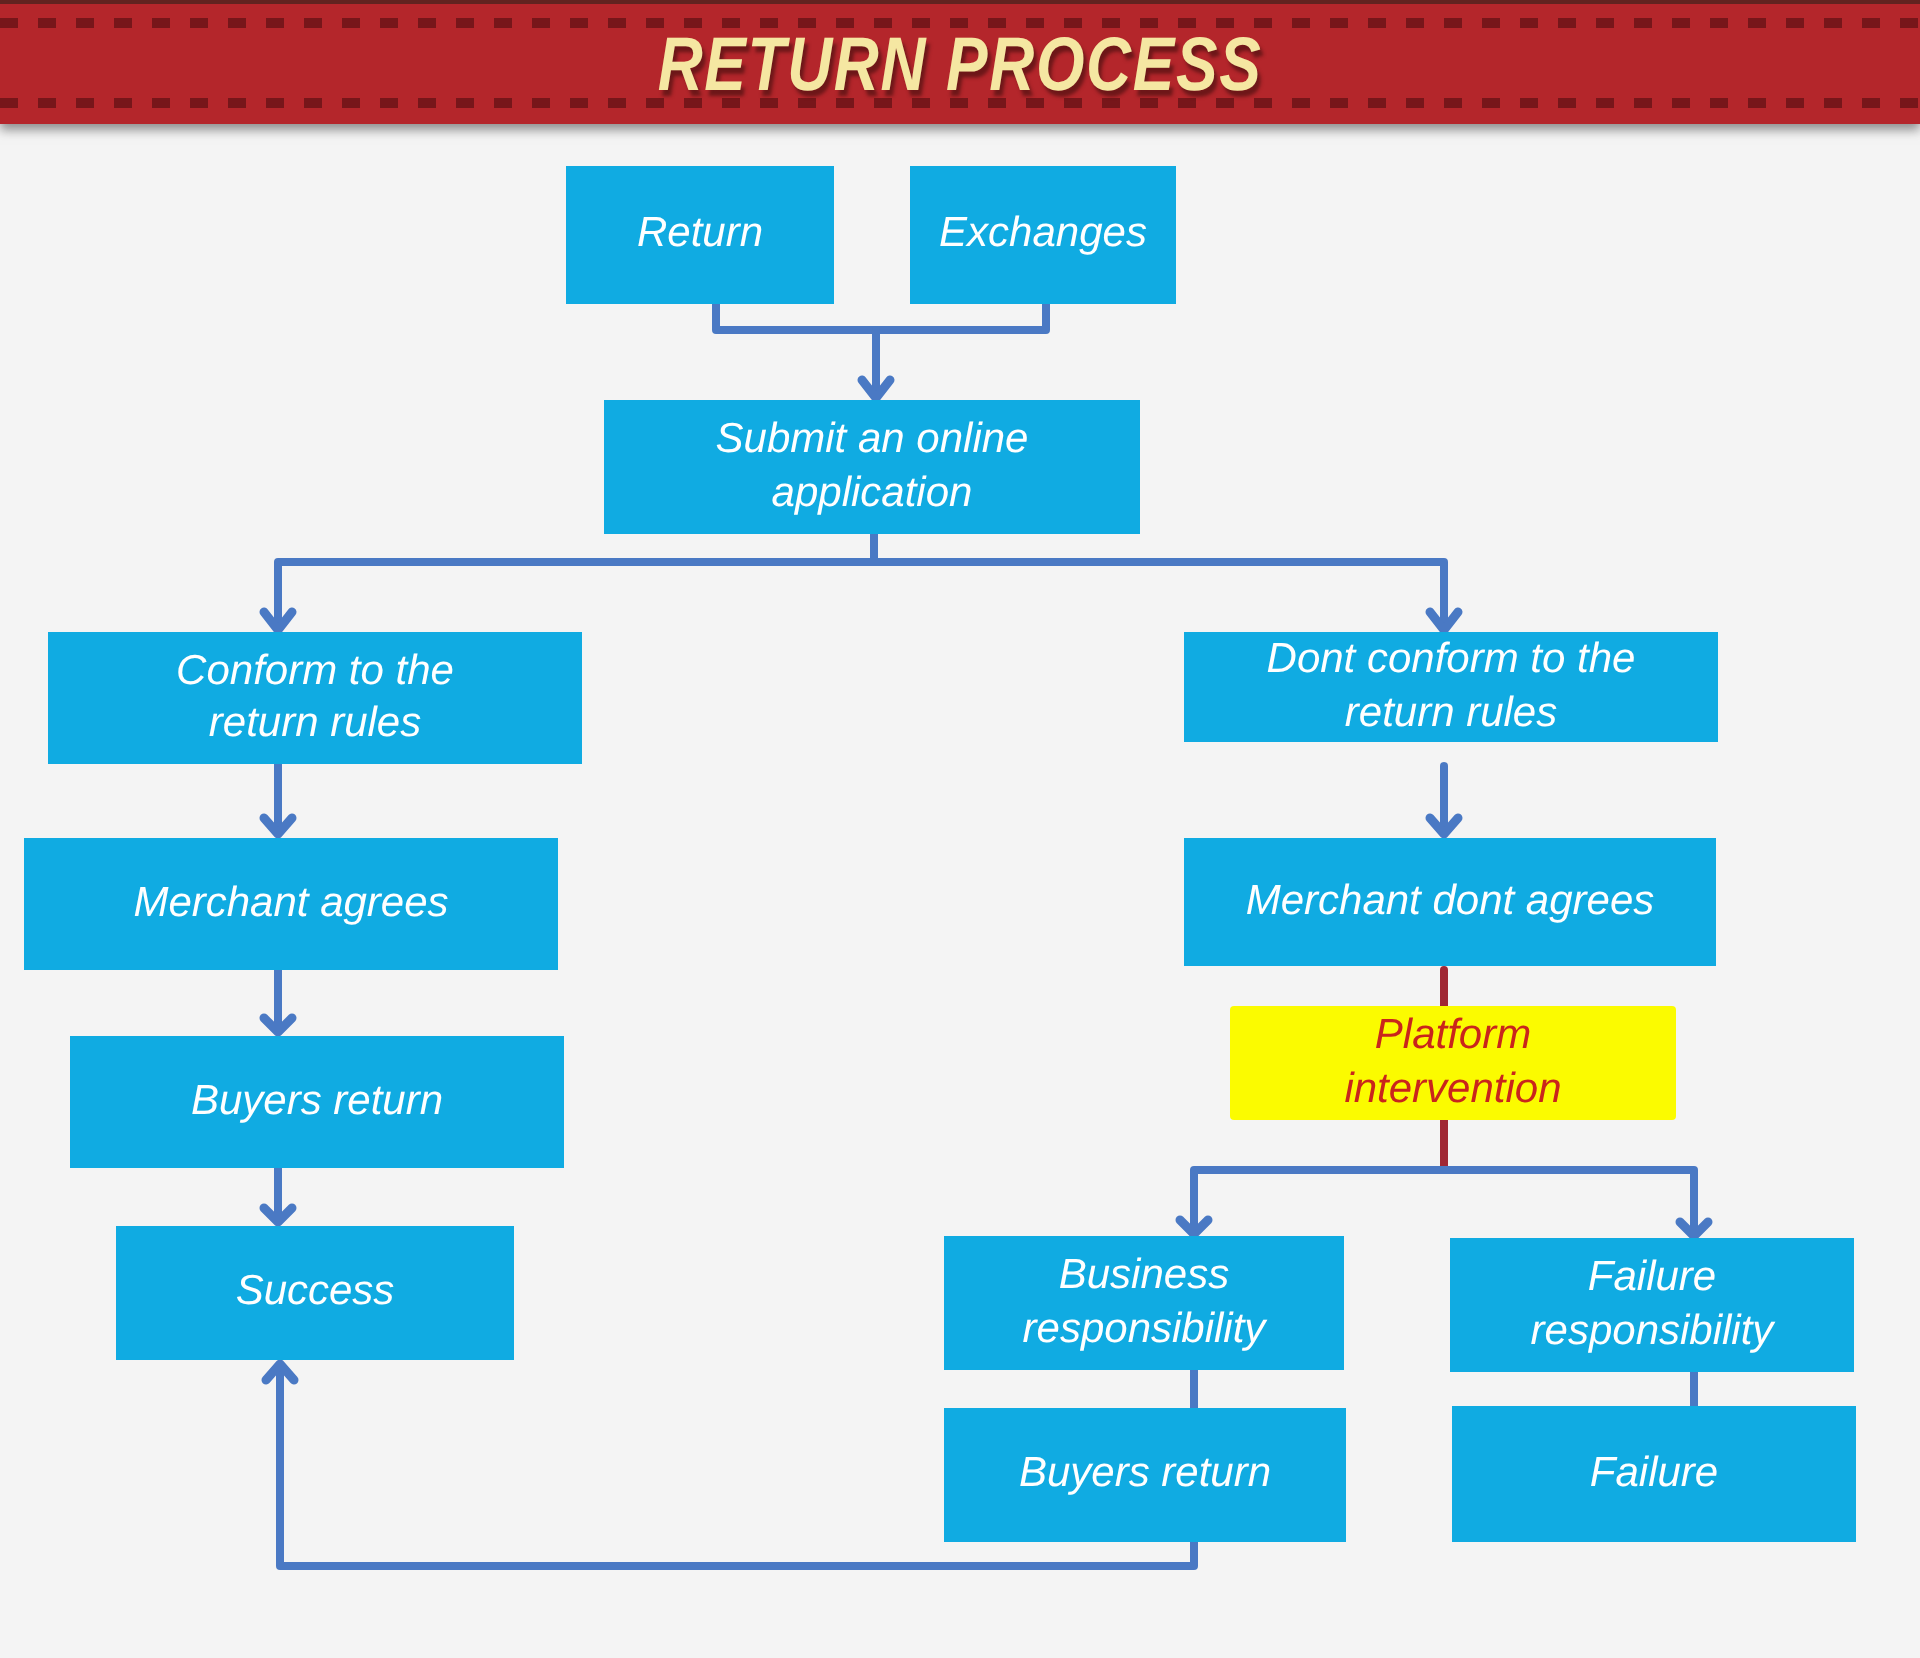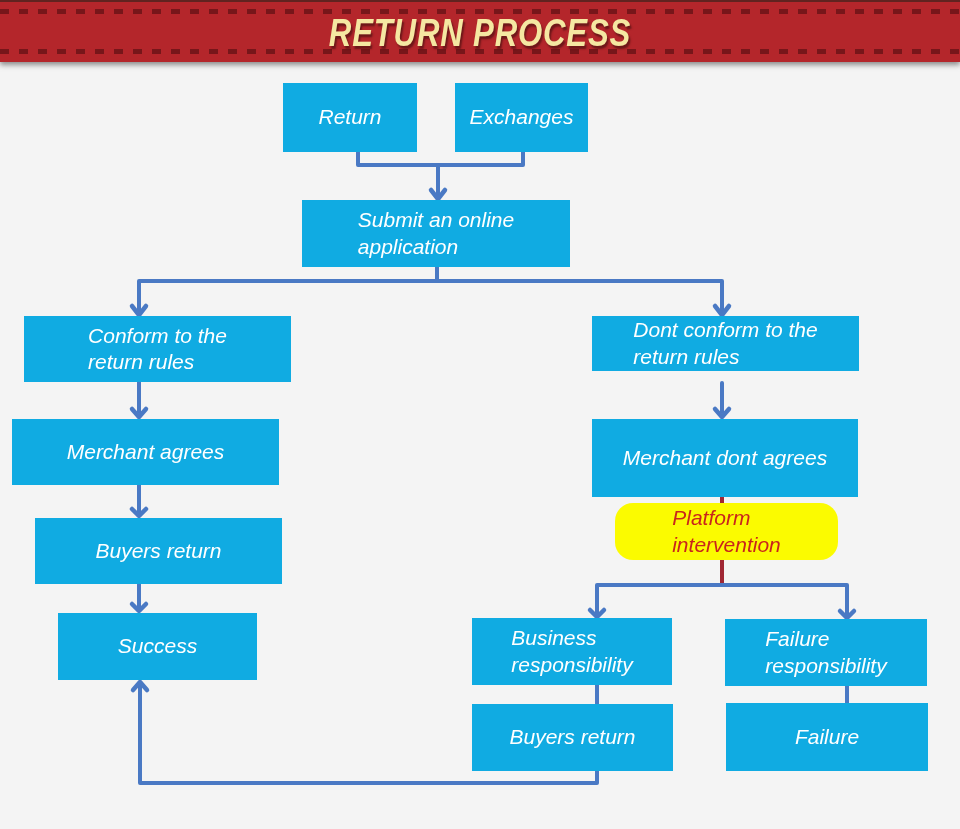--- a/index.html
+++ b/index.html
@@ -50,27 +50,27 @@
   .canvas{position:relative;width:960px;height:767px;}
   .connectors{position:absolute;left:0;top:0;width:960px;height:767px;}
   .c-blue{fill:none;stroke:var(--connector-blue,#4a79c4);stroke-width:4;stroke-linecap:round;stroke-linejoin:round;}
   .c-red{fill:none;stroke:var(--connector-red,#a02734);stroke-width:4;stroke-linecap:round;}
   .c-head{fill:none;stroke:var(--connector-blue,#4a79c4);stroke-width:4.5;stroke-linecap:round;stroke-linejoin:round;}
   .node{
     position:absolute;
     background:var(--box-fill,#10abe2);
     color:var(--box-text,#fff);
     display:flex;align-items:center;justify-content:center;
-    font-size:21px;line-height:1.25;
+    text-align:center;font-size:21px;line-height:1.25;
   }
   .node-label{white-space:pre-line;}
   .node.highlight{
     background:var(--highlight-fill,#fbfb00);
     color:var(--highlight-text,#c9251c);
-    border-radius:18px;
+    border-radius:2px;
   }
 </style>
 </head>
 <body>
 
 <div class="page">
 
   <div class="banner">
     <div class="banner-dash top"></div>
     <div class="banner-dash bottom"></div>
@@ -132,21 +132,21 @@
 
     <div class="node" style="left:592px;top:254px;width:267px;height:55px">
       <span class="node-label">Dont conform to the
 return rules</span>
     </div>
 
     <div class="node" style="left:12px;top:357px;width:267px;height:66px">
       <span class="node-label">Merchant agrees</span>
     </div>
 
-    <div class="node" style="left:592px;top:357px;width:266px;height:78px">
+    <div class="node" style="left:592px;top:357px;width:266px;height:64px">
       <span class="node-label">Merchant dont agrees</span>
     </div>
 
     <div class="node highlight" style="left:615px;top:441px;width:223px;height:57px">
       <span class="node-label">Platform
 intervention</span>
     </div>
 
     <div class="node" style="left:35px;top:456px;width:247px;height:66px">
       <span class="node-label">Buyers return</span>

